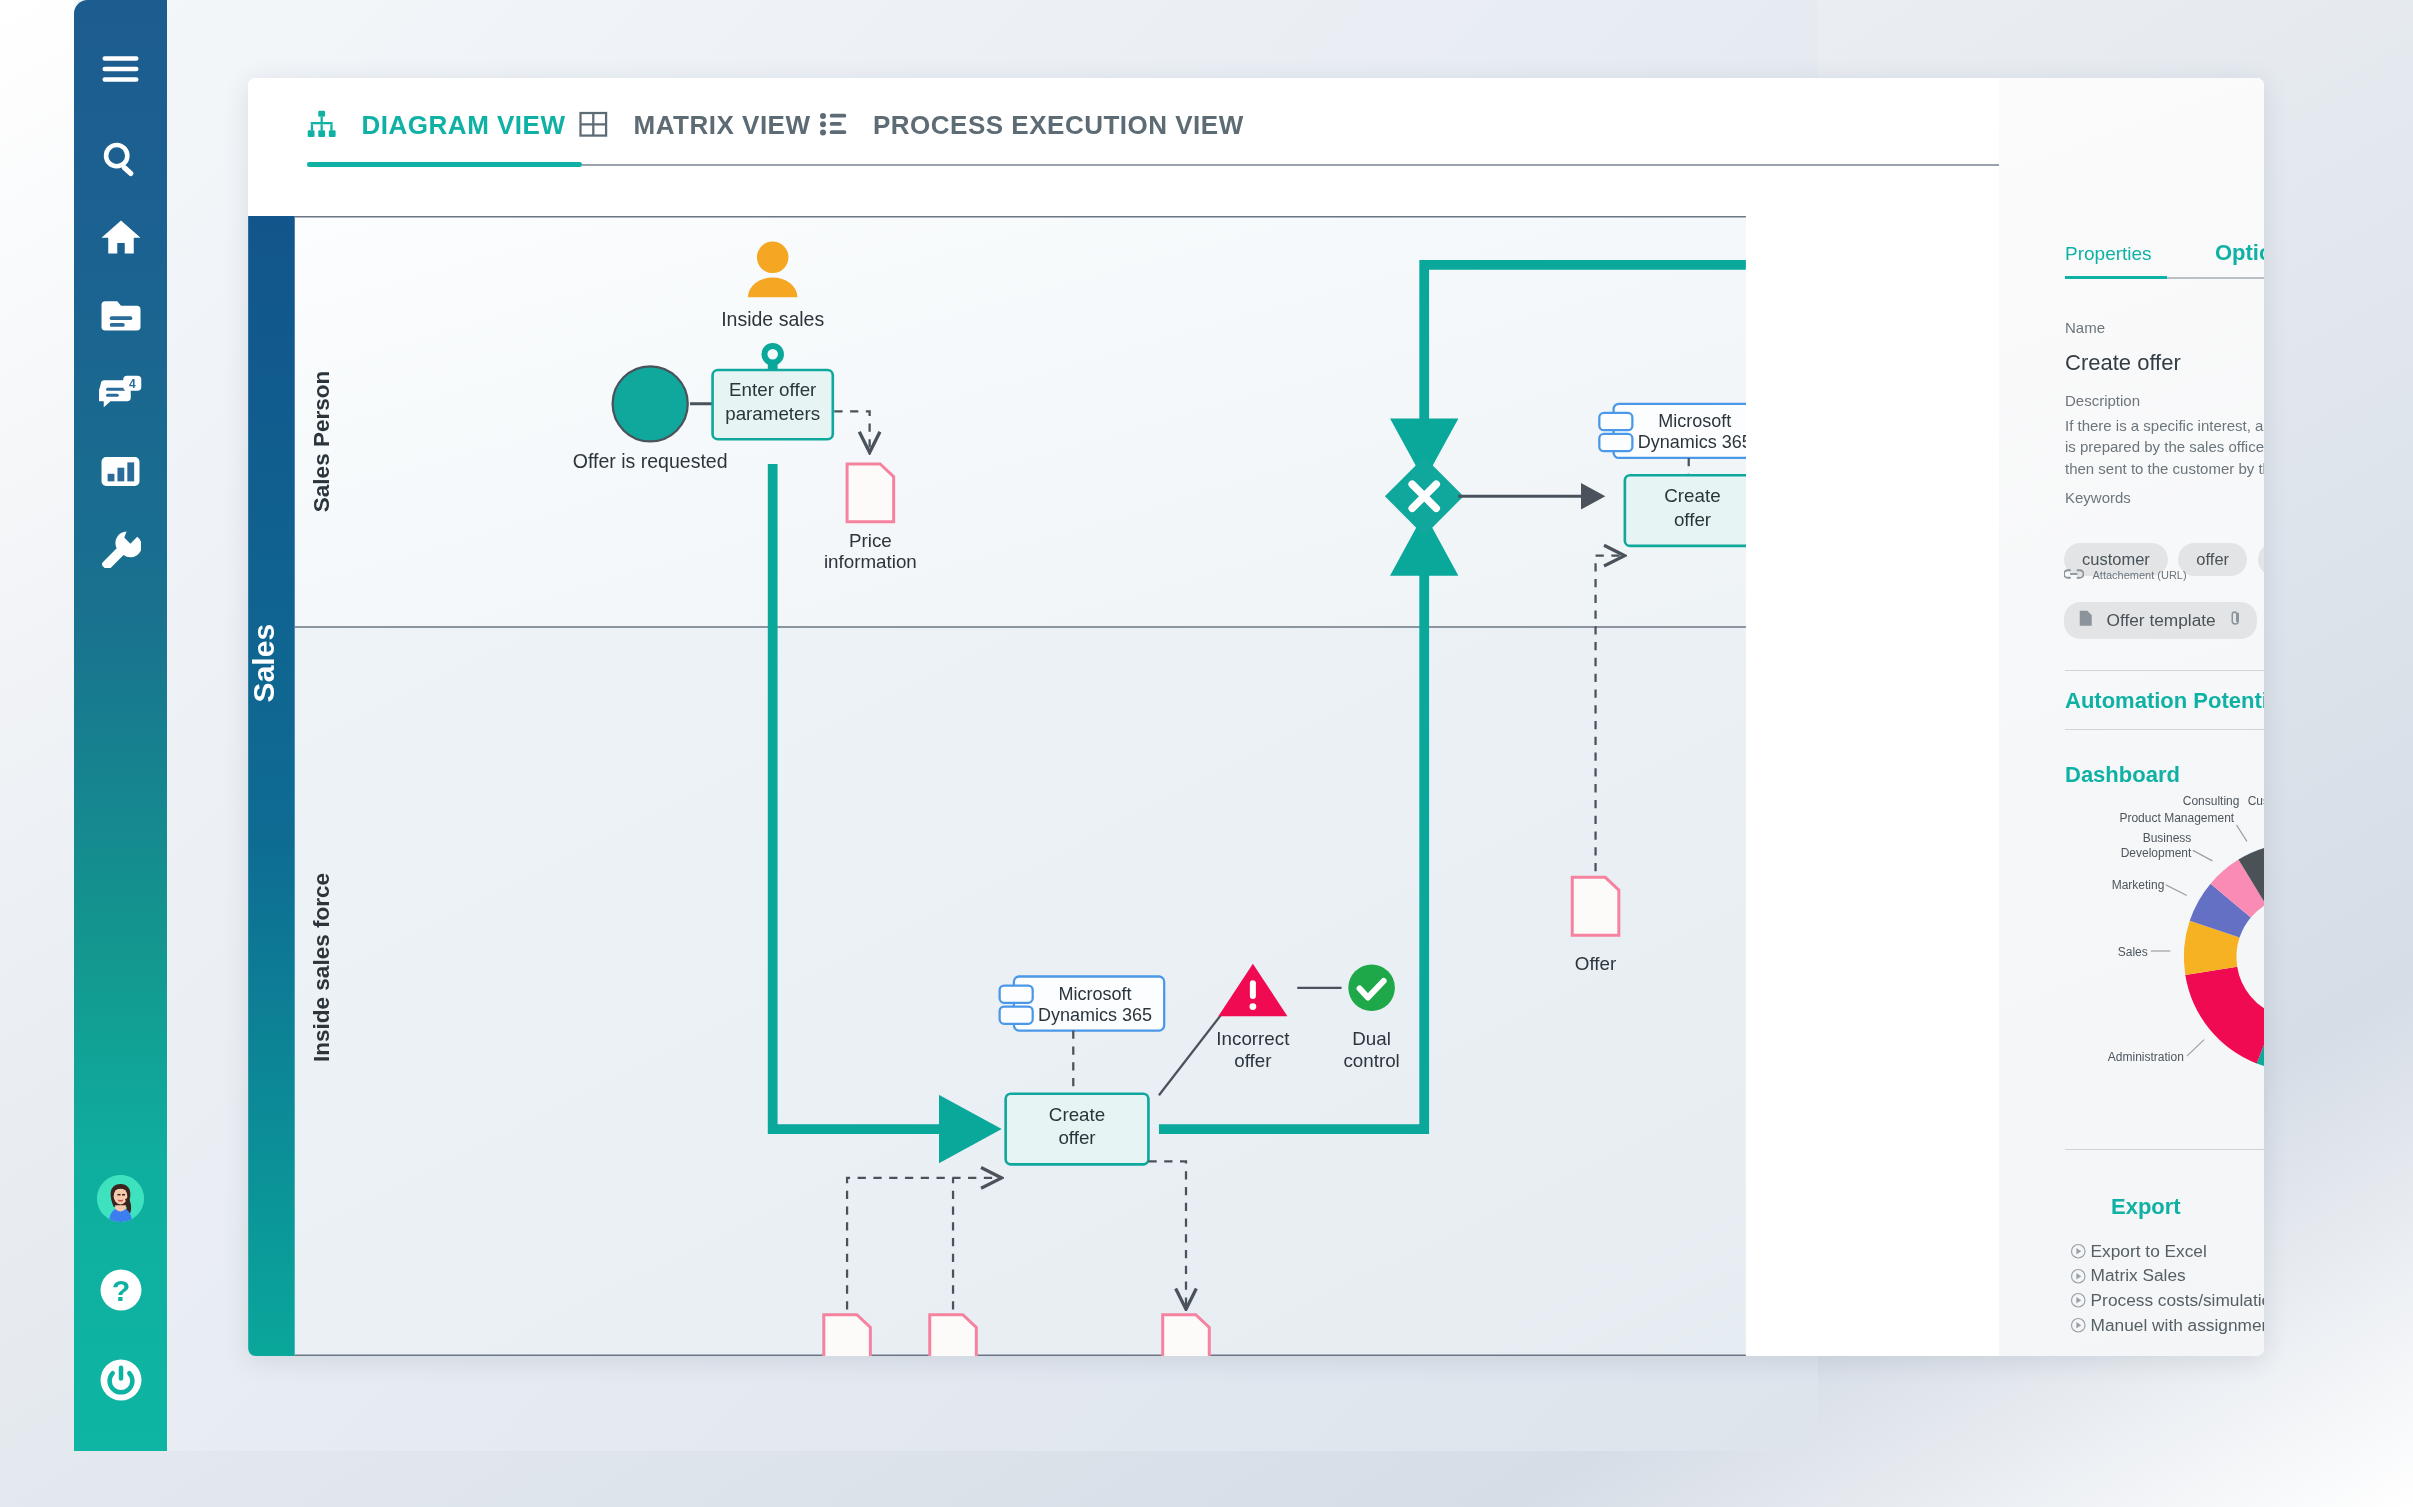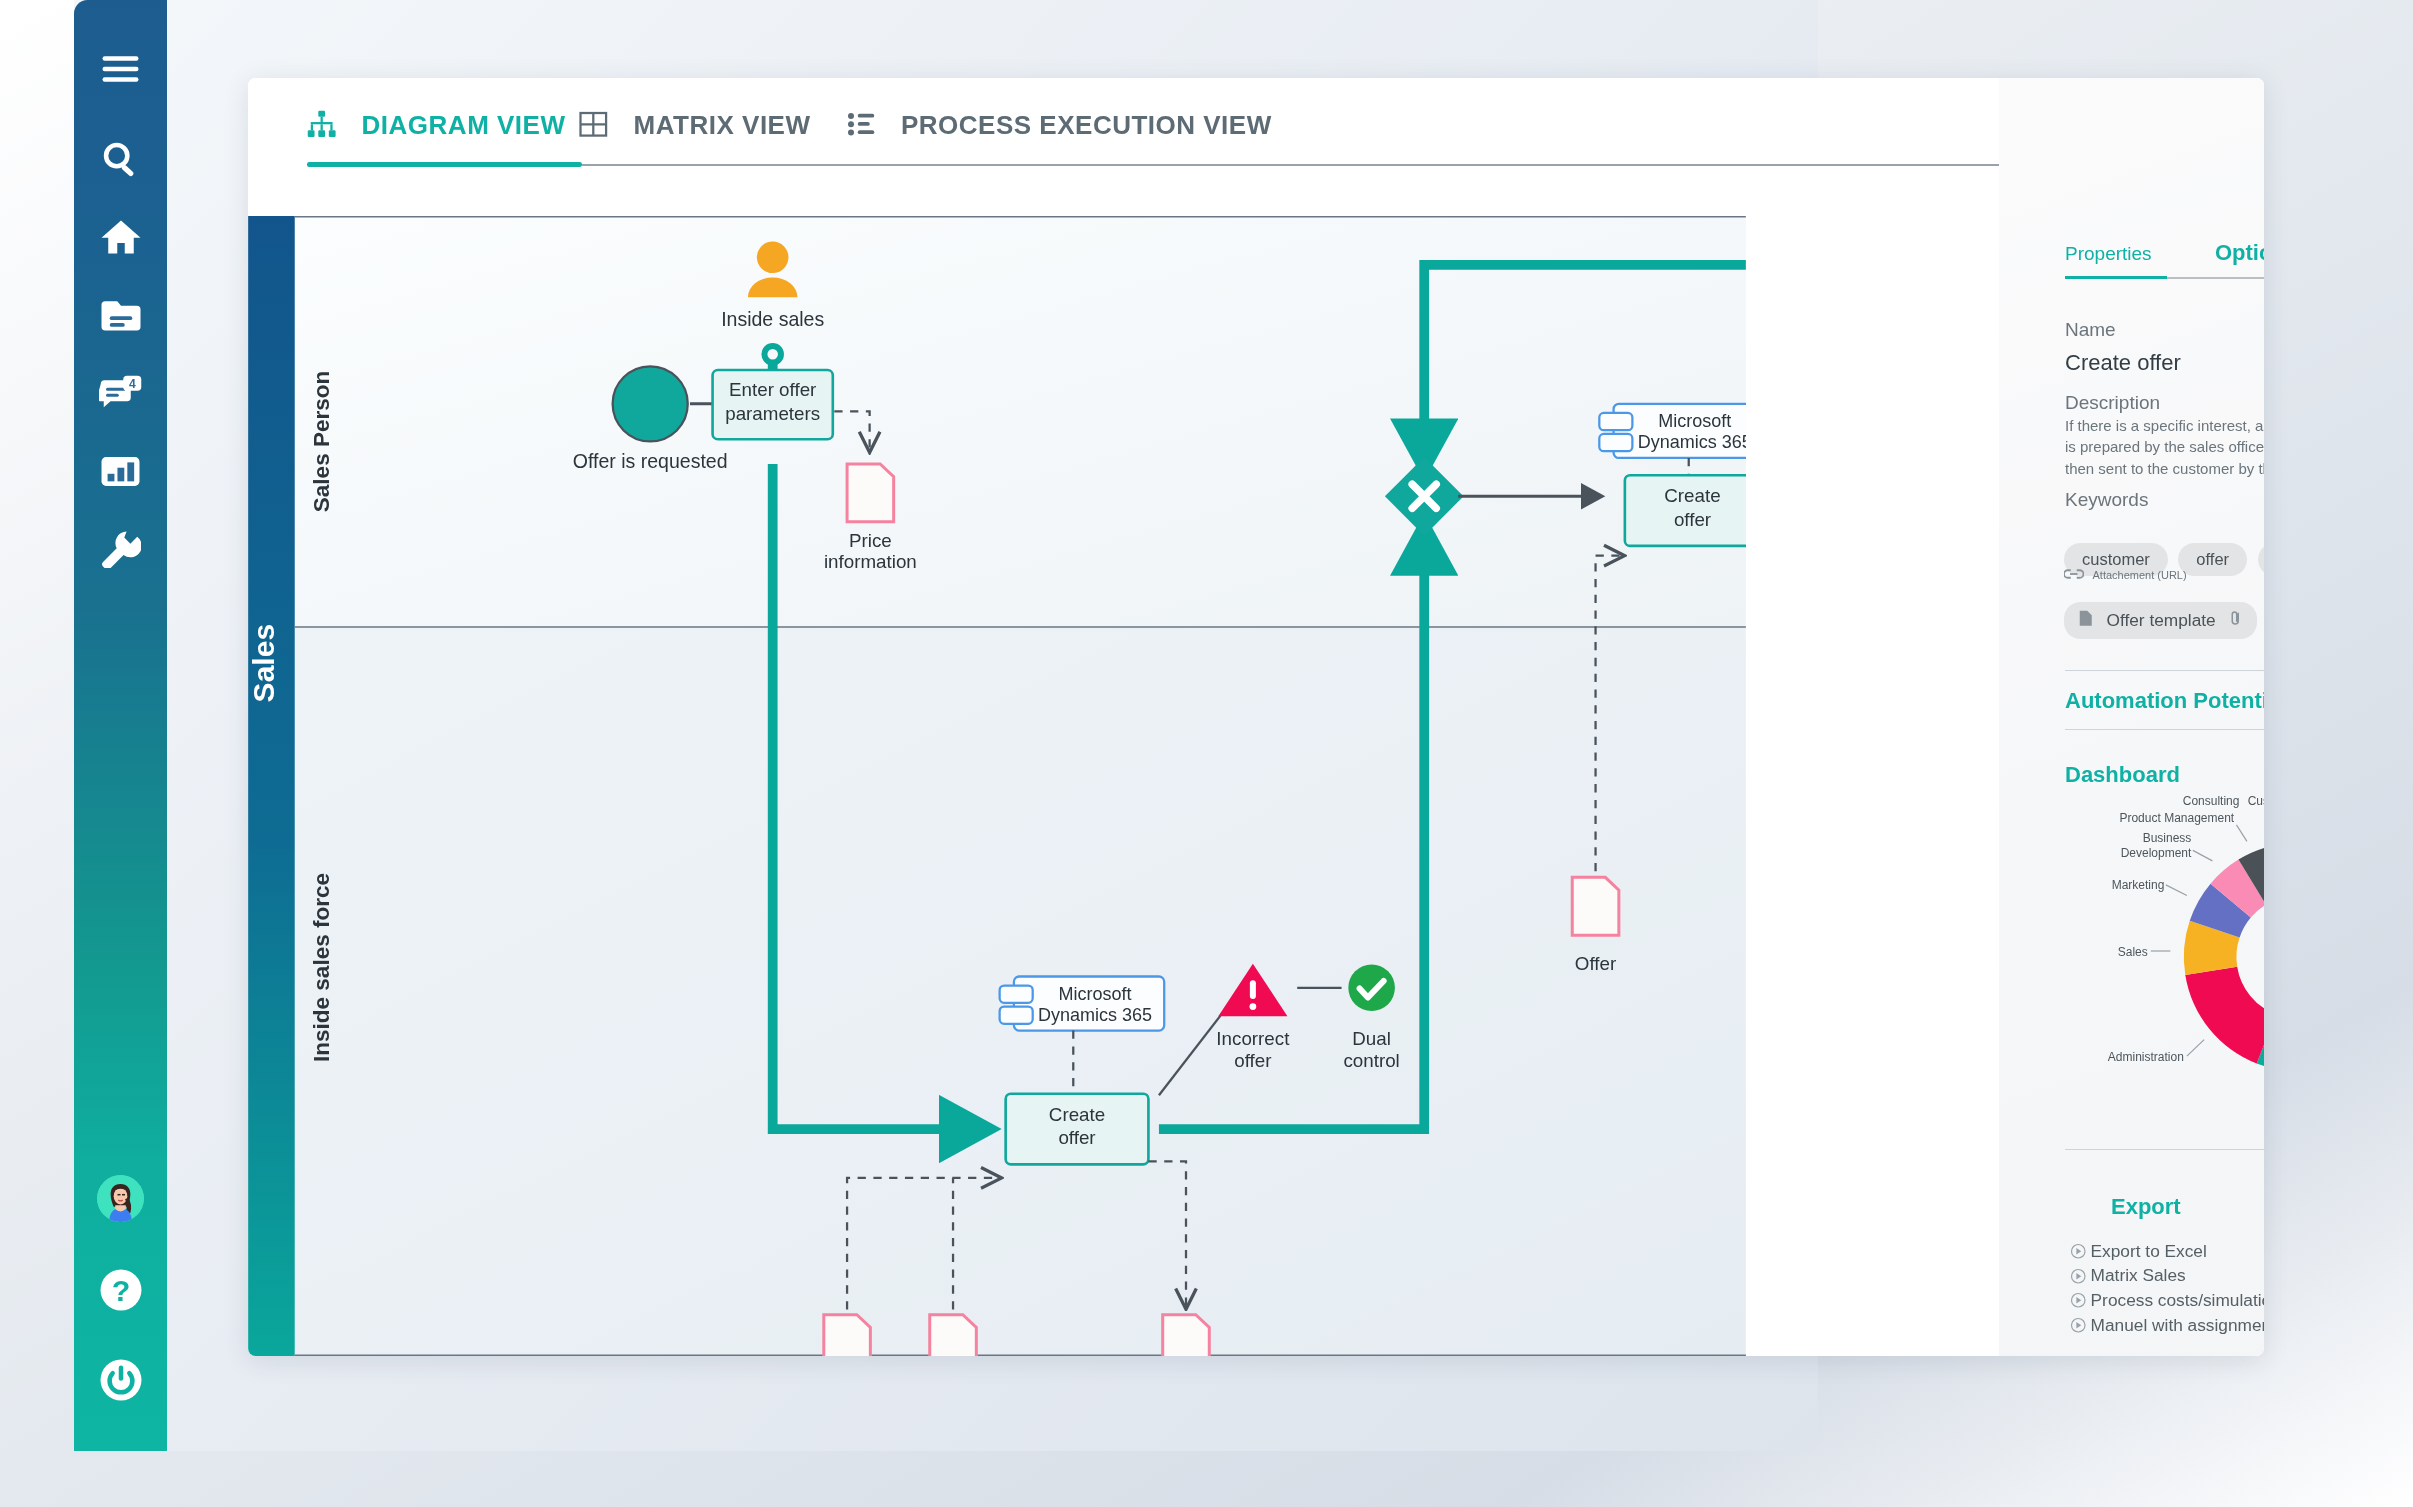--- a/index.html
+++ b/index.html
@@ -59,21 +59,21 @@
     display: flex; align-items: center; gap: 26px;
     cursor: pointer; white-space: nowrap;
   }
   .tab .tlabel {
     font-size: 26px; font-weight: 700; letter-spacing: 0.5px;
     color: #5d6b74;
   }
   .tab.active .tlabel { color: #0fb1a5; }
   #tab-diagram { left: 59px; }
   #tab-matrix  { left: 331px; }
-  #tab-process { left: 600px; }
+  #tab-process { left: 572px; }
   #tab-underline-active {
     position: absolute; left: 59px; top: 84px; width: 275px; height: 4.5px;
     background: #0fb1a5; border-radius: 2.3px;
   }
   #tab-underline-rest {
     position: absolute; left: 334px; top: 86px; right: 0; height: 1.5px;
     background: #9aa3ab;
   }
 
   
@@ -90,21 +90,21 @@
     width: 565px; height: 1278px;
     background: linear-gradient(160deg,#fbfbfc 0%, #f6f7f8 50%, #f4f5f6 100%);
   }
   #pp-tabs { position:absolute; left: 66px; top: 162px; width: 412px; }
   .pp-tab { font-size: 19px; font-weight: 400; color: #0fb1a5; cursor: pointer; display:inline-block; }
   #pp-tab-properties { }
   #pp-tab-options { margin-left: 60px; font-weight: 600; font-size: 22px; }
   #pp-tabs-rule { position:absolute; left:66px; top: 199px; width: 412px; height: 1.5px; background:#b9bfc4; }
   #pp-tabs-rule-active { position:absolute; left:66px; top: 198px; width: 102px; height: 3px; background:#0fb1a5; }
 
-  .pp-field-label { position:absolute; font-size: 19px; color:#6c757c; }
+  .pp-field-label { position:absolute; font-size: 15px; color:#6c757c; }
   .pp-field-value { position:absolute; font-size: 22px; color:#333d44; }
   .pp-desc {
     position:absolute; left: 66px; top: 337px; width: 398px;
     font-size: 15px; line-height: 1.42; color:#6b757c;
   }
   #pp-keywords { position:absolute; left: 65px; top: 440px; display:flex; gap:10.5px;margin-top:25px; }
   .chip {
     background:#e2e4e6; border-radius: 16.5px; padding: 6.8px 18px;
     font-size: 16.5px; color:#4a5257; cursor:pointer;
   }

